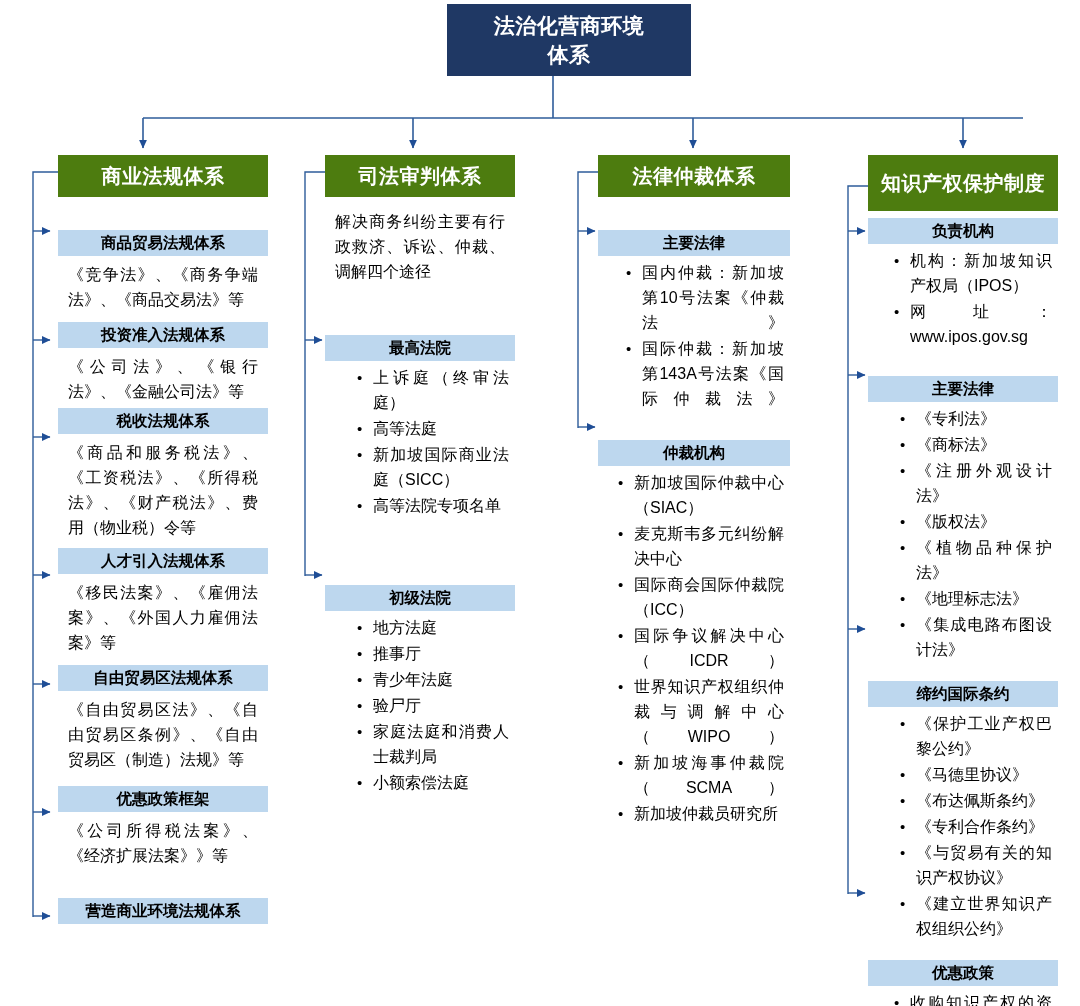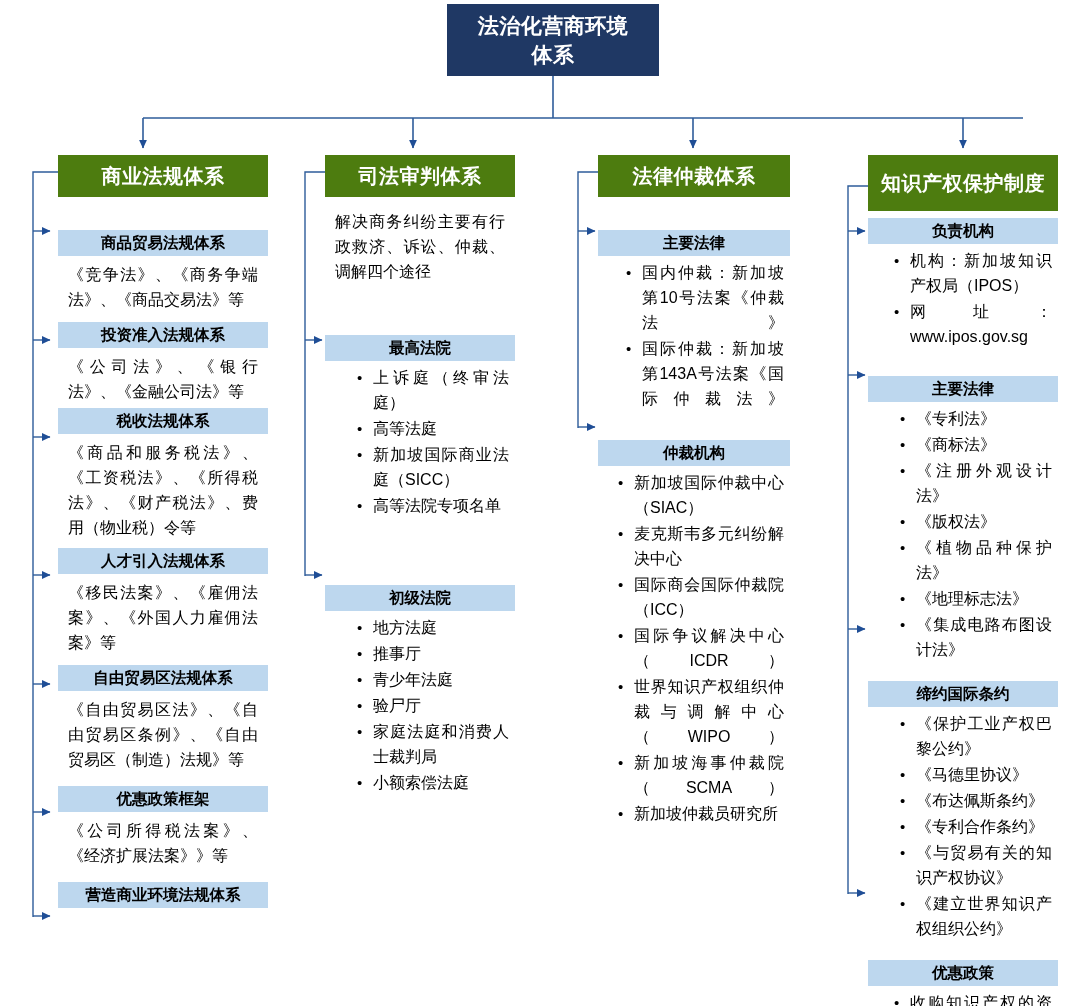--- a/index.html
+++ b/index.html
@@ -13,21 +13,21 @@
     position:relative;
   }
   #canvas { position:relative; width:1080px; height:1006px; }
 
   
   #wires { position:absolute; left:0; top:0; width:1080px; height:1006px; pointer-events:none; }
 
   
   .root-box{
     position:absolute;
-    left:447px; top:4px; width:212px; height:72px;
+    left:447px; top:4px; width:244px; height:72px;
     background:#1F3864;
     color:#ffffff;
     font-size:21px; font-weight:bold;
     line-height:29px;
     display:flex; align-items:center; justify-content:center;
     text-align:center;
     letter-spacing:.5px;
   }
 
   
@@ -165,21 +165,21 @@
 
       <div class="sub-head" style="margin-top:4px;">人才引入法规体系</div>
       <div class="para">《移民法案》、《雇佣法案》、《外国人力雇佣法案》等</div>
 
       <div class="sub-head" style="margin-top:6px;">自由贸易区法规体系</div>
       <div class="para">《自由贸易区法》、《自由贸易区条例》、《自由贸易区（制造）法规》等</div>
 
       <div class="sub-head" style="margin-top:10px;">优惠政策框架</div>
       <div class="para">《公司所得税法案》、《经济扩展法案》》等</div>
 
-      <div class="sub-head" style="margin-top:10px;">营造商业环境法规体系</div>
+      <div class="sub-head" style="margin-top:26px;">营造商业环境法规体系</div>
     </div>
   </div>
 
   <div class="col" style="left:325px; width:190px;">
     <div class="col-head" style="height:42px;">司法审判体系</div>
     <div class="col-body">
       <div class="para" style="padding-top:12px; text-align-last:left;">解决商务纠纷主要有行政救济、诉讼、仲裁、调解四个途径</div>
 
       <div class="sub-head" style="margin-top:47px;">最高法院</div>
       <ul class="bullets">

